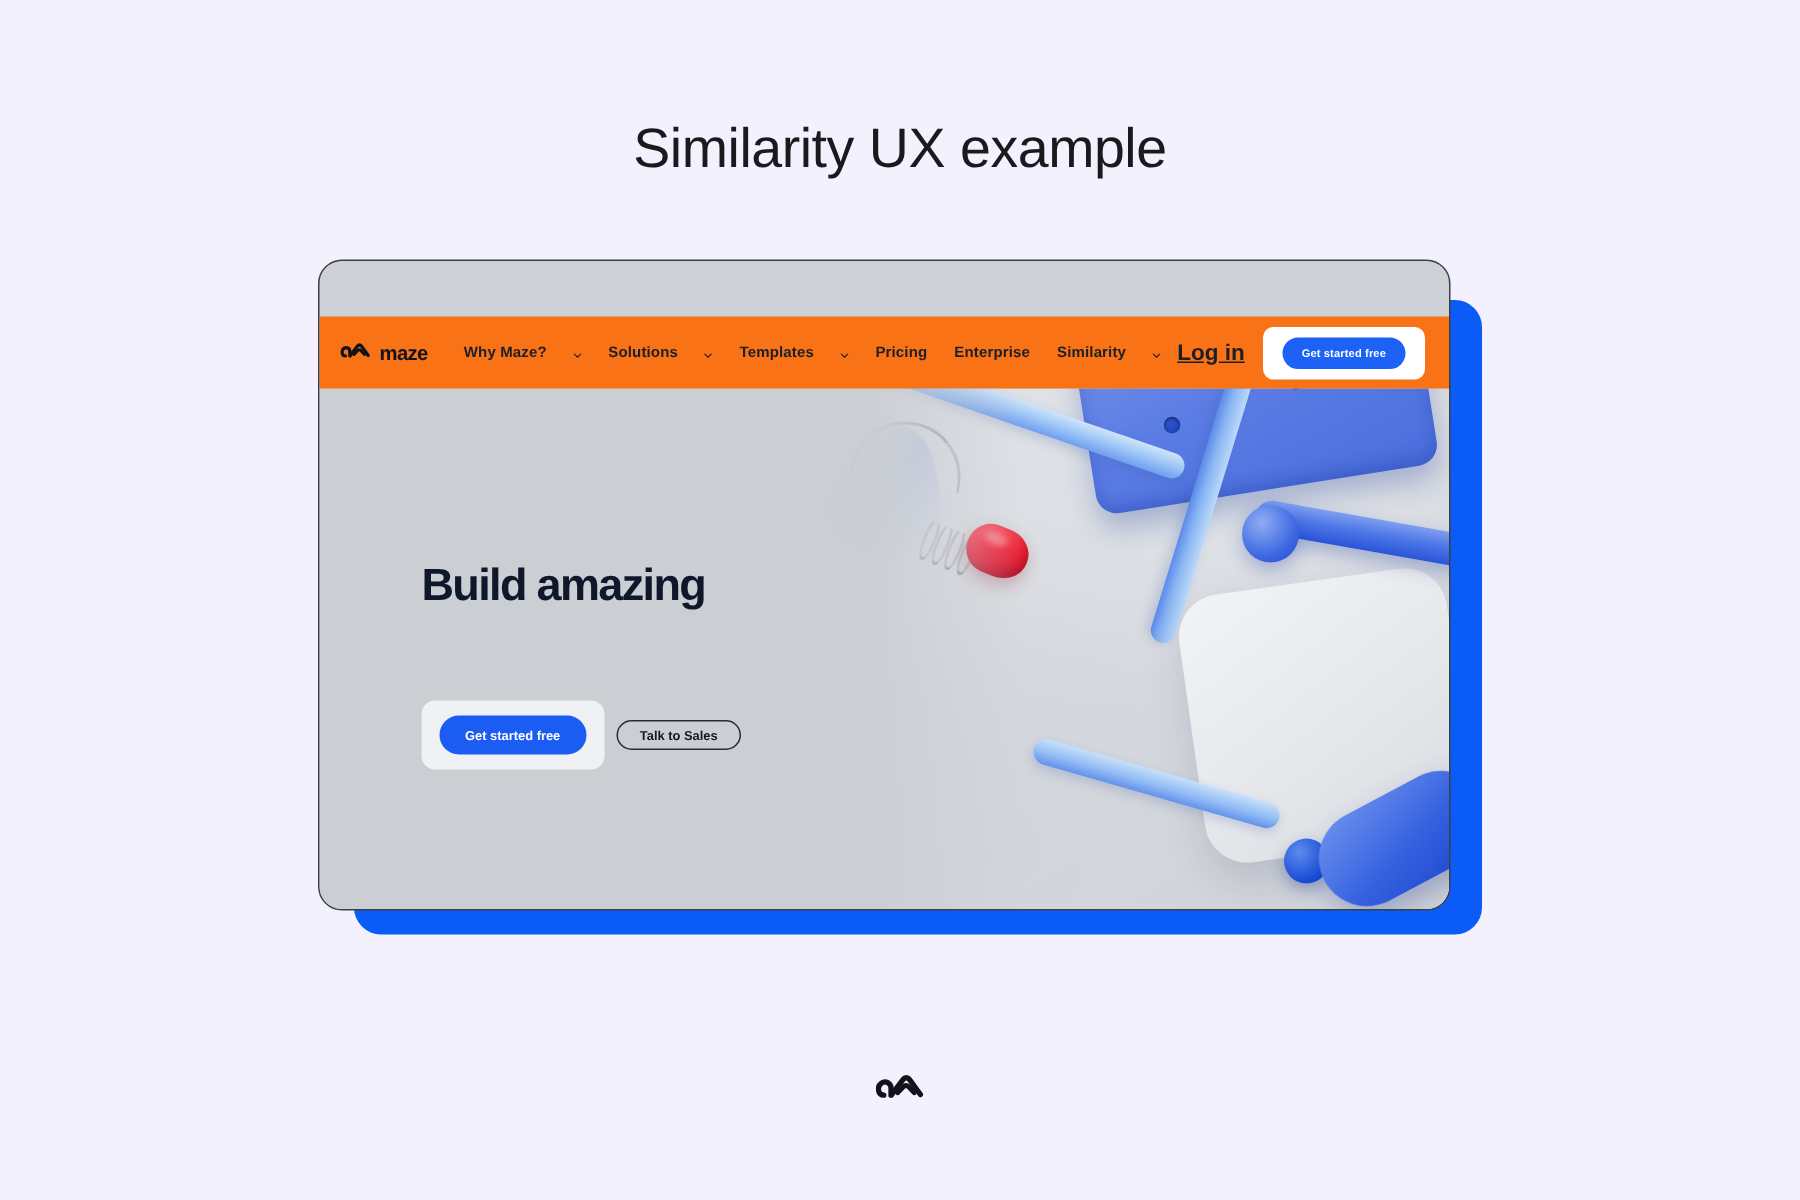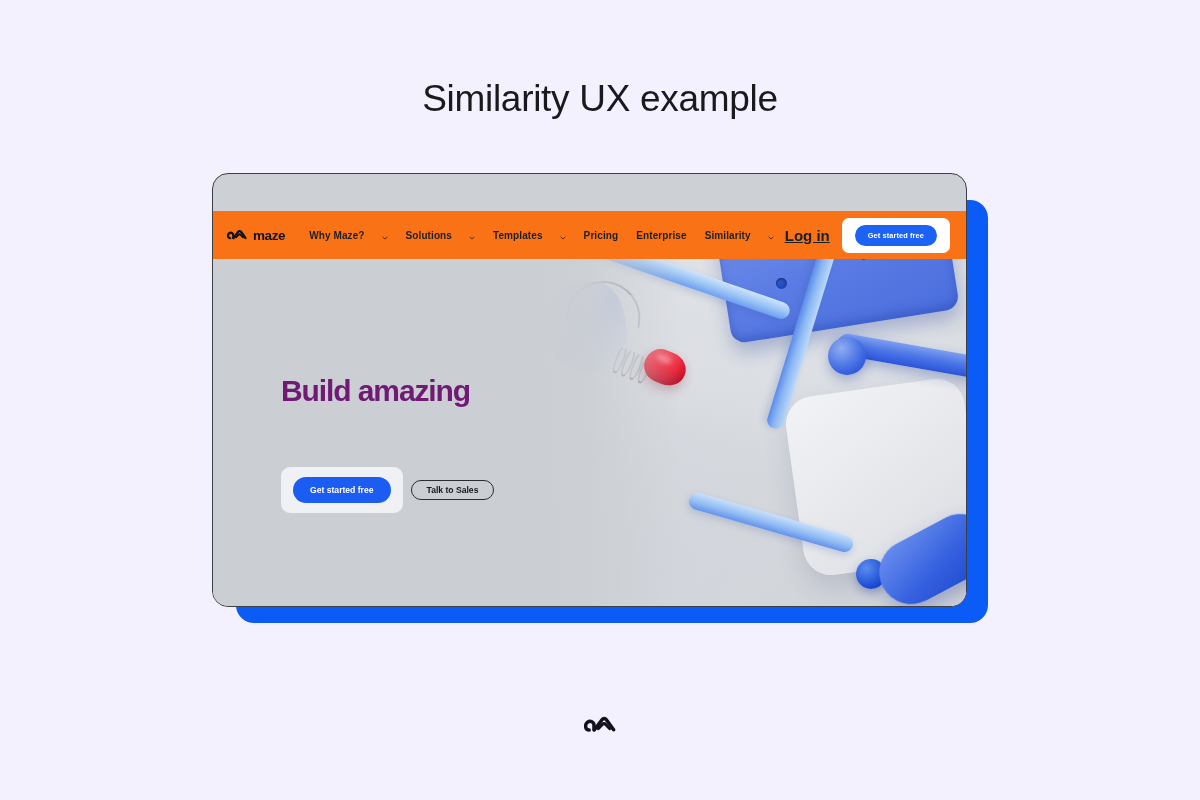--- a/index.html
+++ b/index.html
@@ -357,21 +357,21 @@
     left: 68px;
     top: 114px;
     width: 300px;
     z-index: 3;
   }
   .hero-headline {
     font-size: 30px;
     line-height: 35px;
     font-weight: 700;
     letter-spacing: -1.1px;
-    color: #701a75;
+    color: #0f172a;
   }
   .hero-sub {
     margin-top: 22px;
     font-size: 8.6px;
     line-height: 13.6px;
     color: #2c2f36;
     width: 194px;
   }
   .hero-actions {
     margin-top: 24px;

